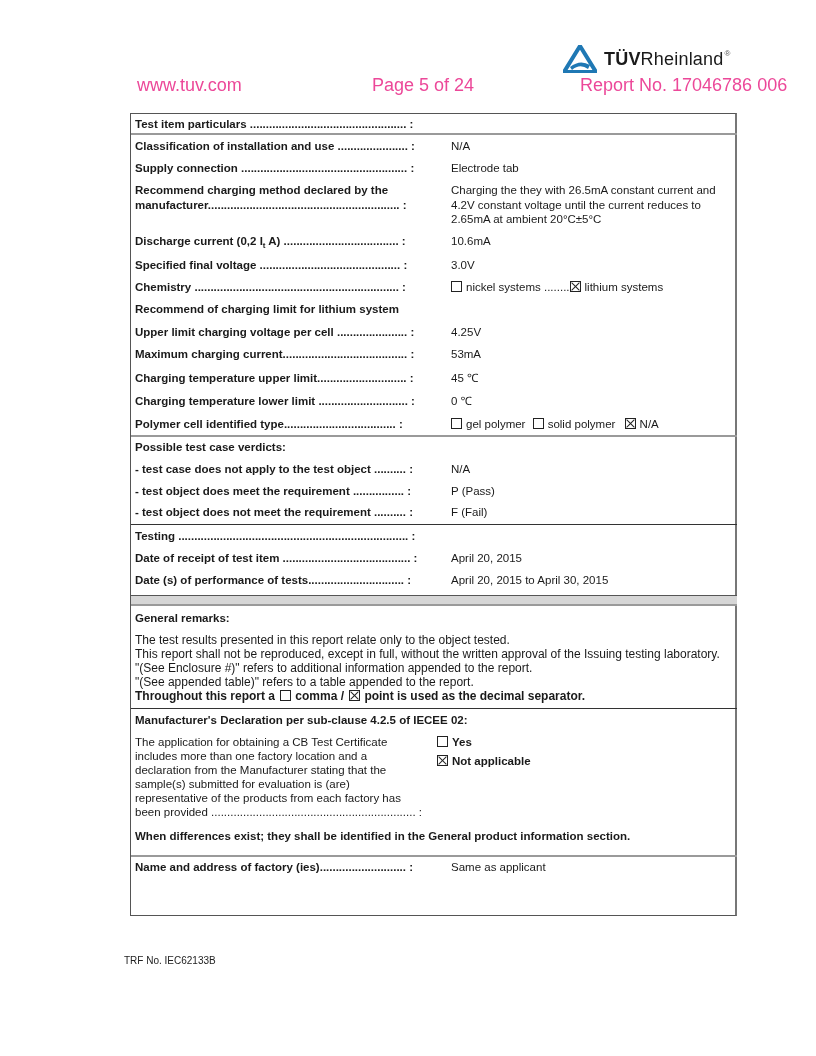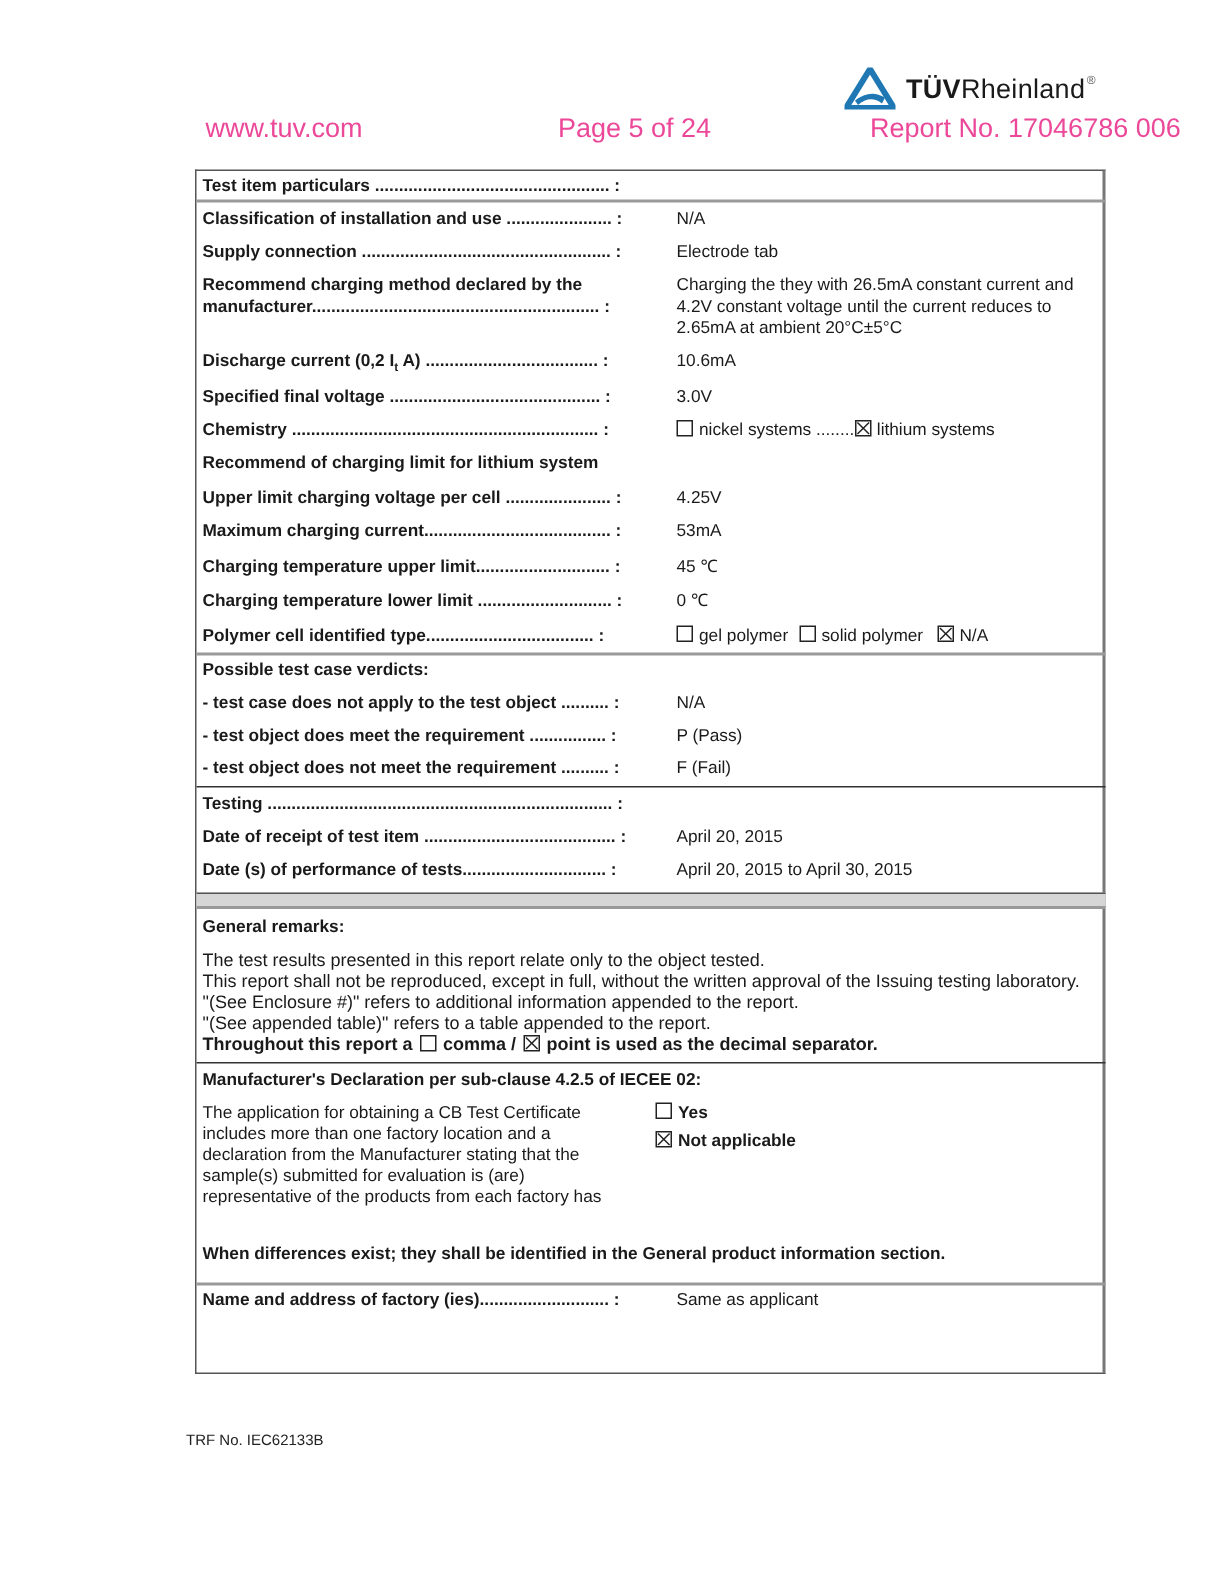--- a/index.html
+++ b/index.html
@@ -158,20 +158,21 @@
 <div class="row" style="top:713px">
   <span class="lbl">Manufacturer's Declaration per sub-clause 4.2.5 of IECEE 02:</span>
 </div>
 <div class="row" style="top:735px;height:90px">
   <div style="position:absolute;left:4px;top:0">
     <div>The application for obtaining a CB Test Certificate</div>
     <div>includes more than one factory location and a</div>
     <div>declaration from the Manufacturer stating that the</div>
     <div>sample(s) submitted for evaluation is (are)</div>
     <div>representative of the products from each factory has</div>
+    <div>been provided ................................................................ :</div>
   </div>
   <div style="position:absolute;left:306px;top:0;font-weight:bold">
     <span class="cb"></span><span>Yes</span>
   </div>
   <div style="position:absolute;left:306px;top:19px;font-weight:bold">
     <span class="cb x"></span><span>Not applicable</span>
   </div>
 </div>
 <div class="row" style="top:829px">
   <span class="lbl">When differences exist; they shall be identified in the General product information section.</span>

